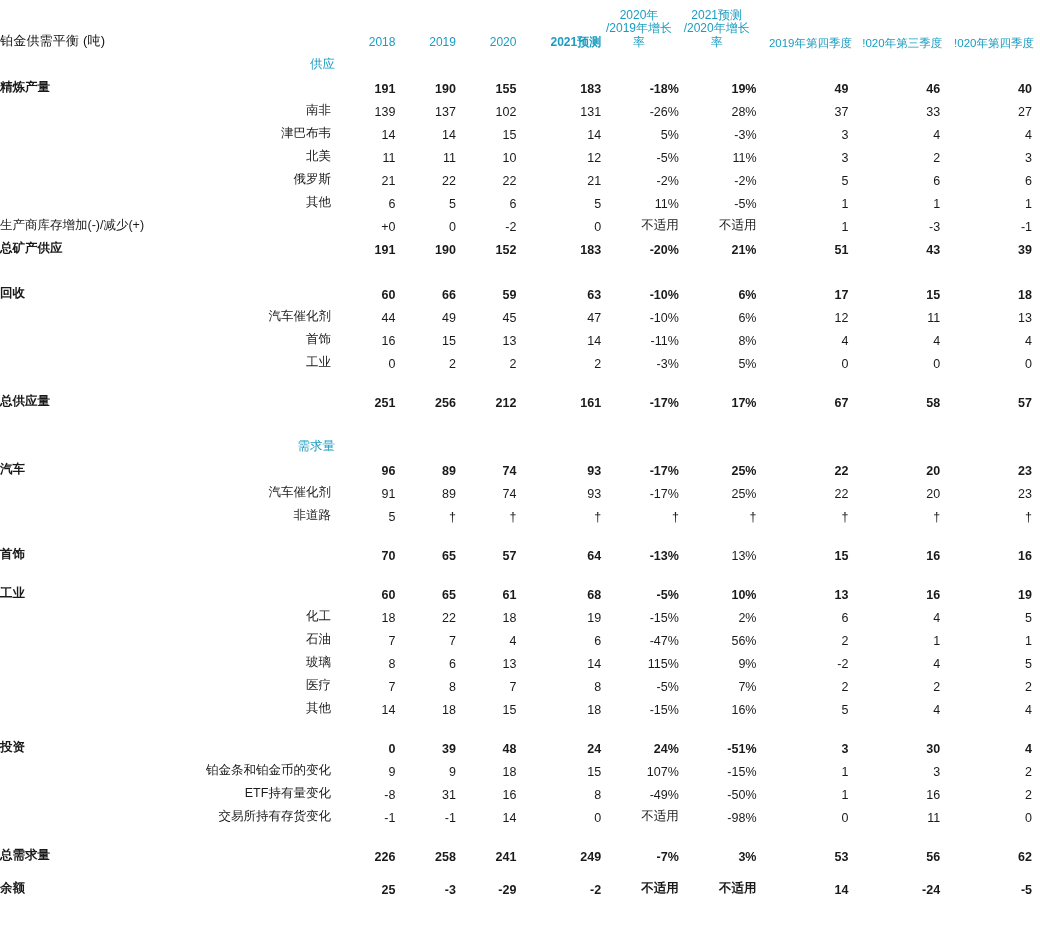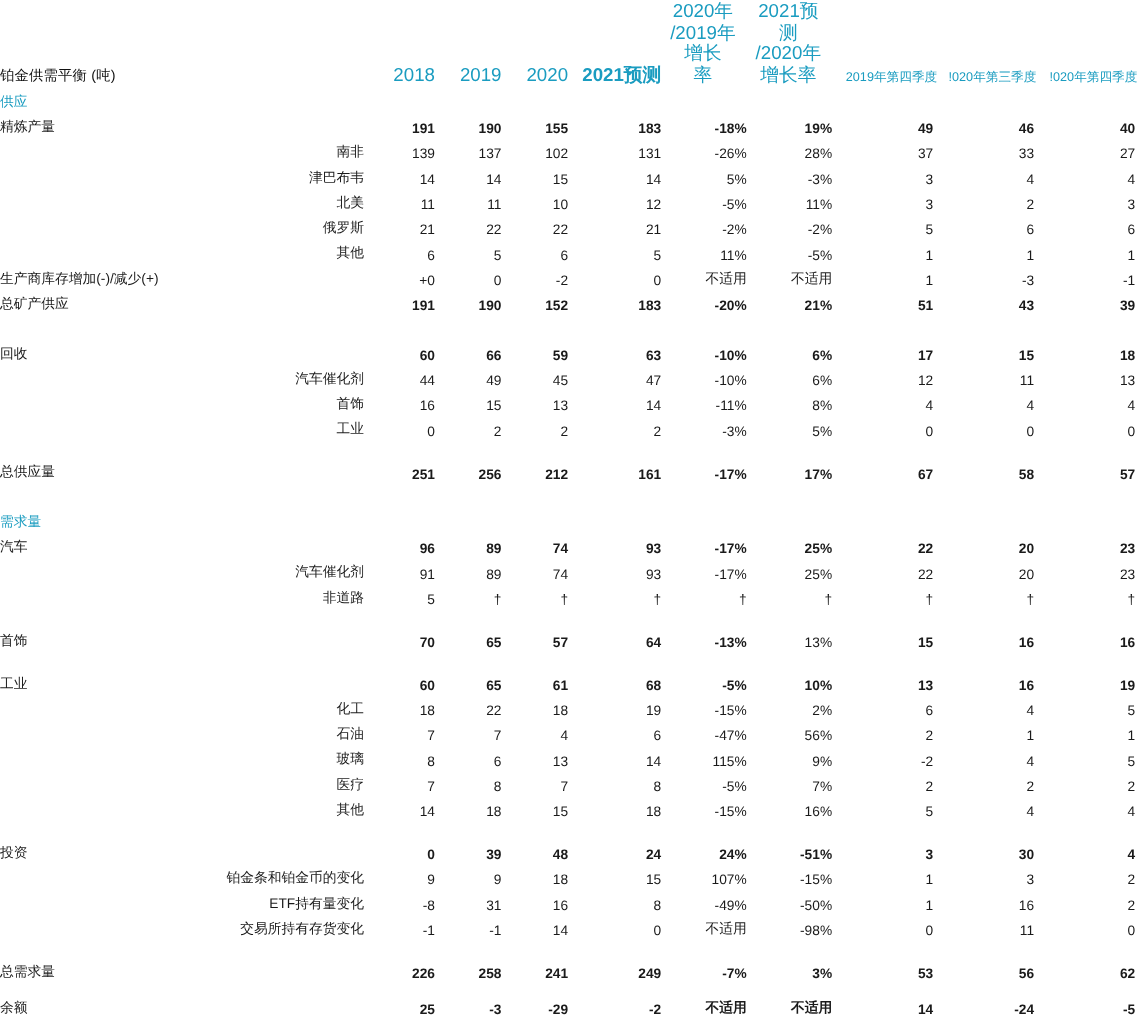--- a/index.html
+++ b/index.html
@@ -49,21 +49,21 @@
   .title-cell {
     font-weight: bold;
     font-size: 13px;
     color: #111;
     padding-left: 22px;
     vertical-align: middle;
     letter-spacing: .2px;
   }
   .hd {
     color: #1a9cc0;
-    font-size: 17px;
+    font-size: 12px;
     text-align: right;
     padding-right: 8px;
     vertical-align: middle;
     line-height: 1.15;
   }
   .hd.b { font-weight: bold; }
   .hd.wrap {
     text-align: center;
     padding-right: 4px;
     padding-left: 2px;
@@ -91,22 +91,23 @@
   }
   .lbl.sub {
     text-align: right;
     padding-left: 0;
     padding-right: 4px;
     margin-top: 38px;
   }
   .lbl.section {
     color: #1a9cc0;
     font-weight: normal;
-  }
-  .lbl.bold { font-weight: normal; }
+    text-align: right;
+  }
+  .lbl.bold { font-weight: bold; }
 
   .num {
     text-align: right;
     padding-right: 8px;
     white-space: nowrap;
     vertical-align: middle;
   }
   .num.bold { font-weight: bold; }
   .num.q {
     padding-right: 8px;

